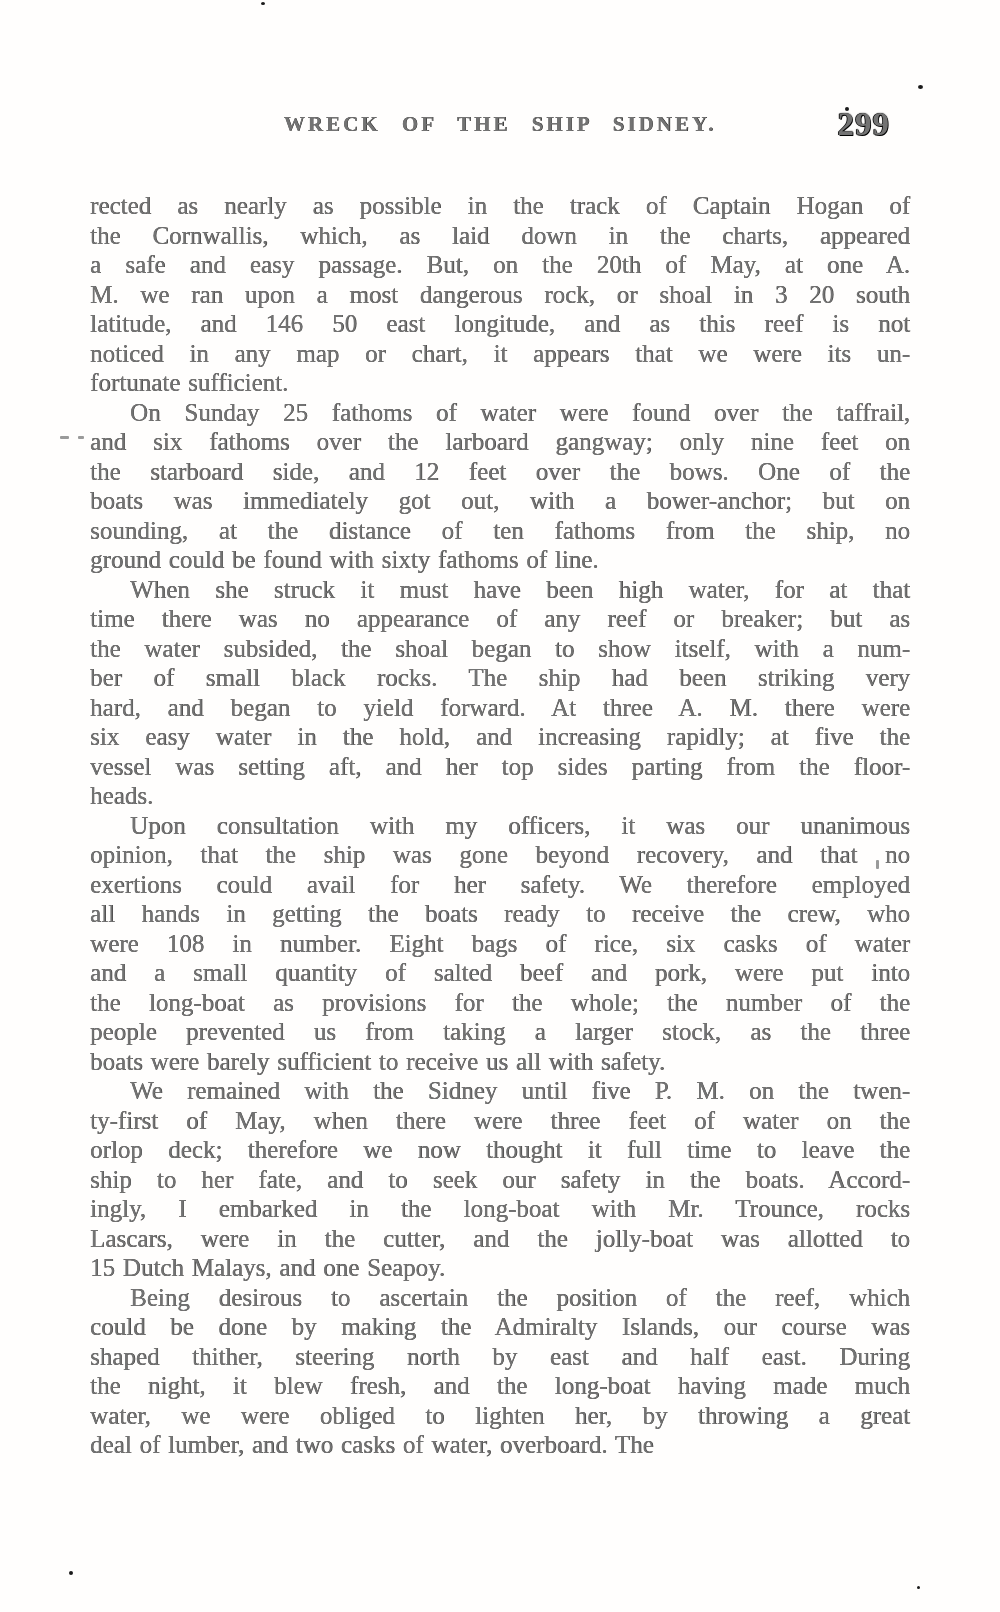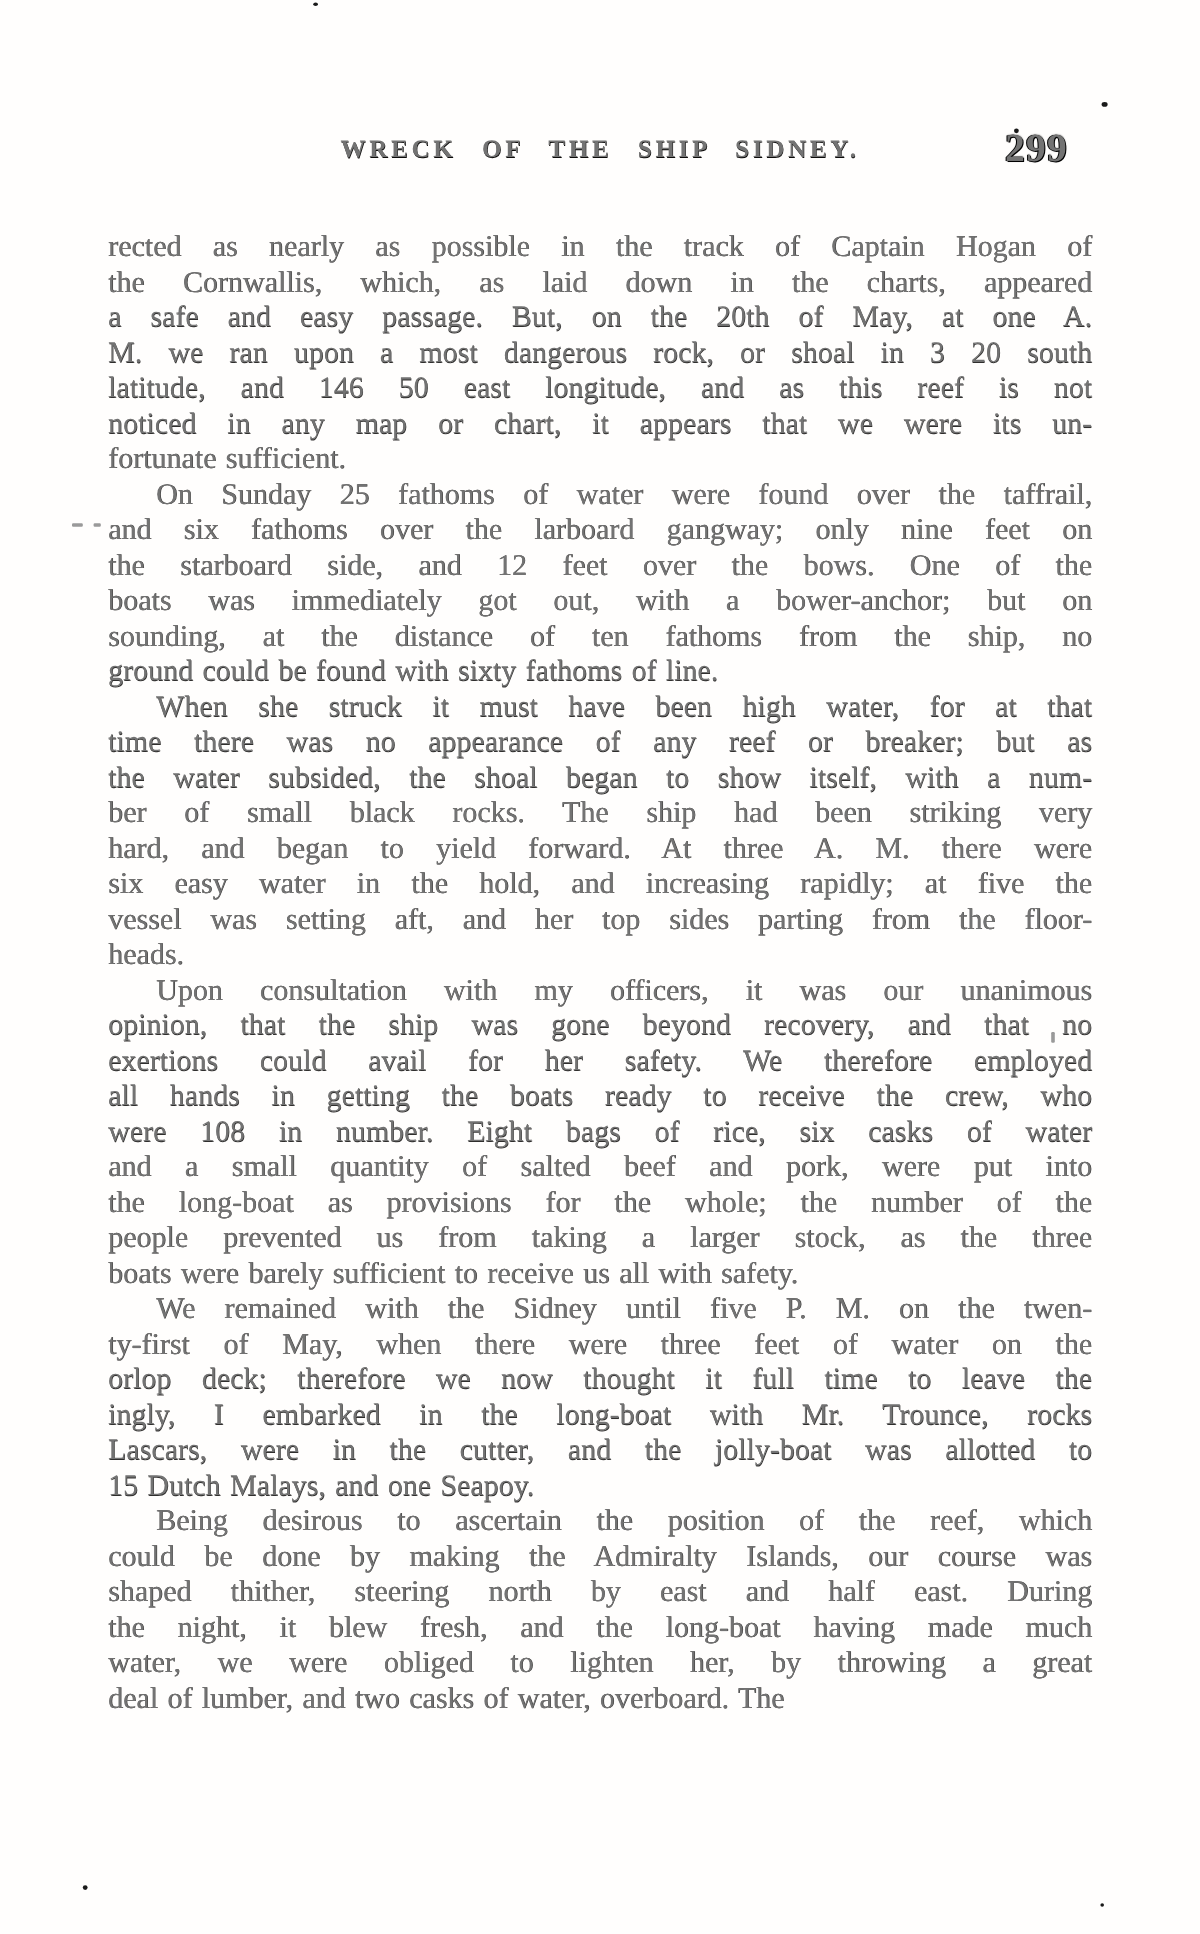--- a/index.html
+++ b/index.html
@@ -117,20 +117,21 @@
         <div class="line">were 108 in number. Eight bags of rice, six casks of water</div>
         <div class="line">and a small quantity of salted beef and pork, were put into</div>
         <div class="line">the long-boat as provisions for the whole; the number of the</div>
         <div class="line">people prevented us from taking a larger stock, as the three</div>
         <div class="line para-last">boats were barely sufficient to receive us all with safety.</div>
       </div>
       <div class="paragraph">
         <div class="line first-indent">We remained with the Sidney until five P. M. on the twen-</div>
         <div class="line">ty-first of May, when there were three feet of water on the</div>
         <div class="line">orlop deck; therefore we now thought it full time to leave the</div>
+        <div class="line">ship to her fate, and to seek our safety in the boats. Accord-</div>
         <div class="line">ingly, I embarked in the long-boat with Mr. Trounce, rocks</div>
         <div class="line">Lascars, were in the cutter, and the jolly-boat was allotted to</div>
         <div class="line para-last">15 Dutch Malays, and one Seapoy.</div>
       </div>
       <div class="paragraph">
         <div class="line first-indent">Being desirous to ascertain the position of the reef, which</div>
         <div class="line">could be done by making the Admiralty Islands, our course was</div>
         <div class="line">shaped thither, steering north by east and half east. During</div>
         <div class="line">the night, it blew fresh, and the long-boat having made much</div>
         <div class="line">water, we were obliged to lighten her, by throwing a great</div>

